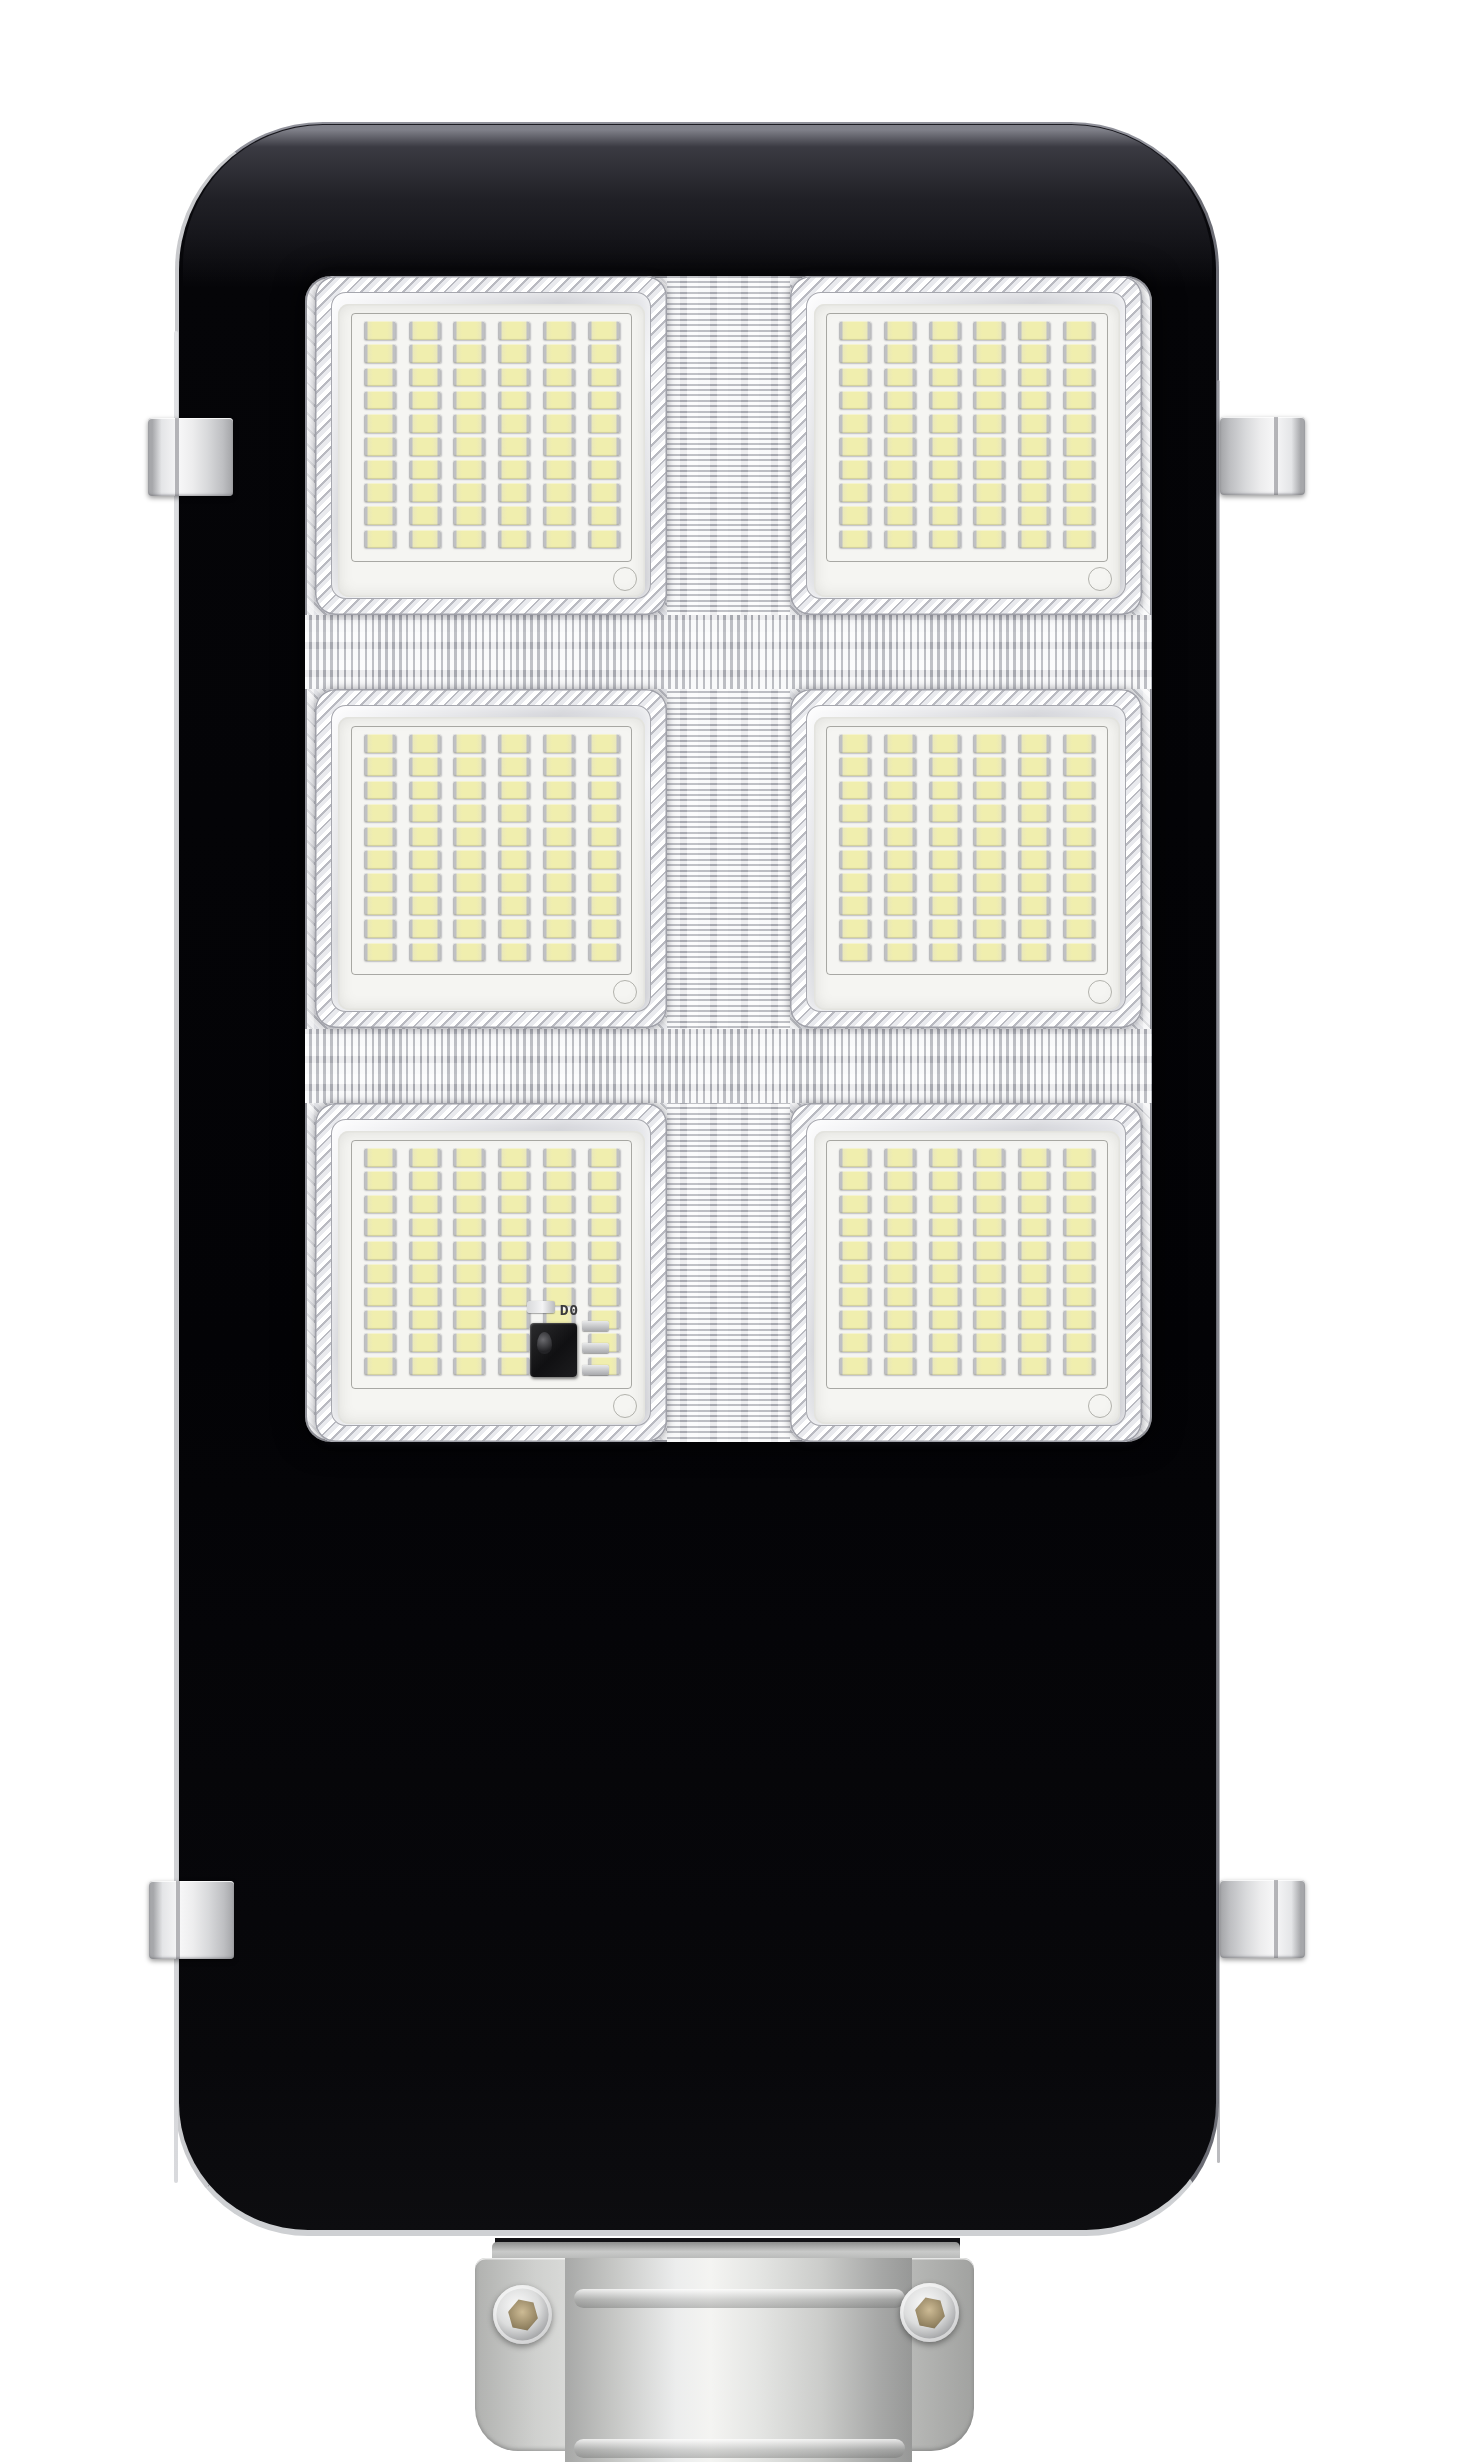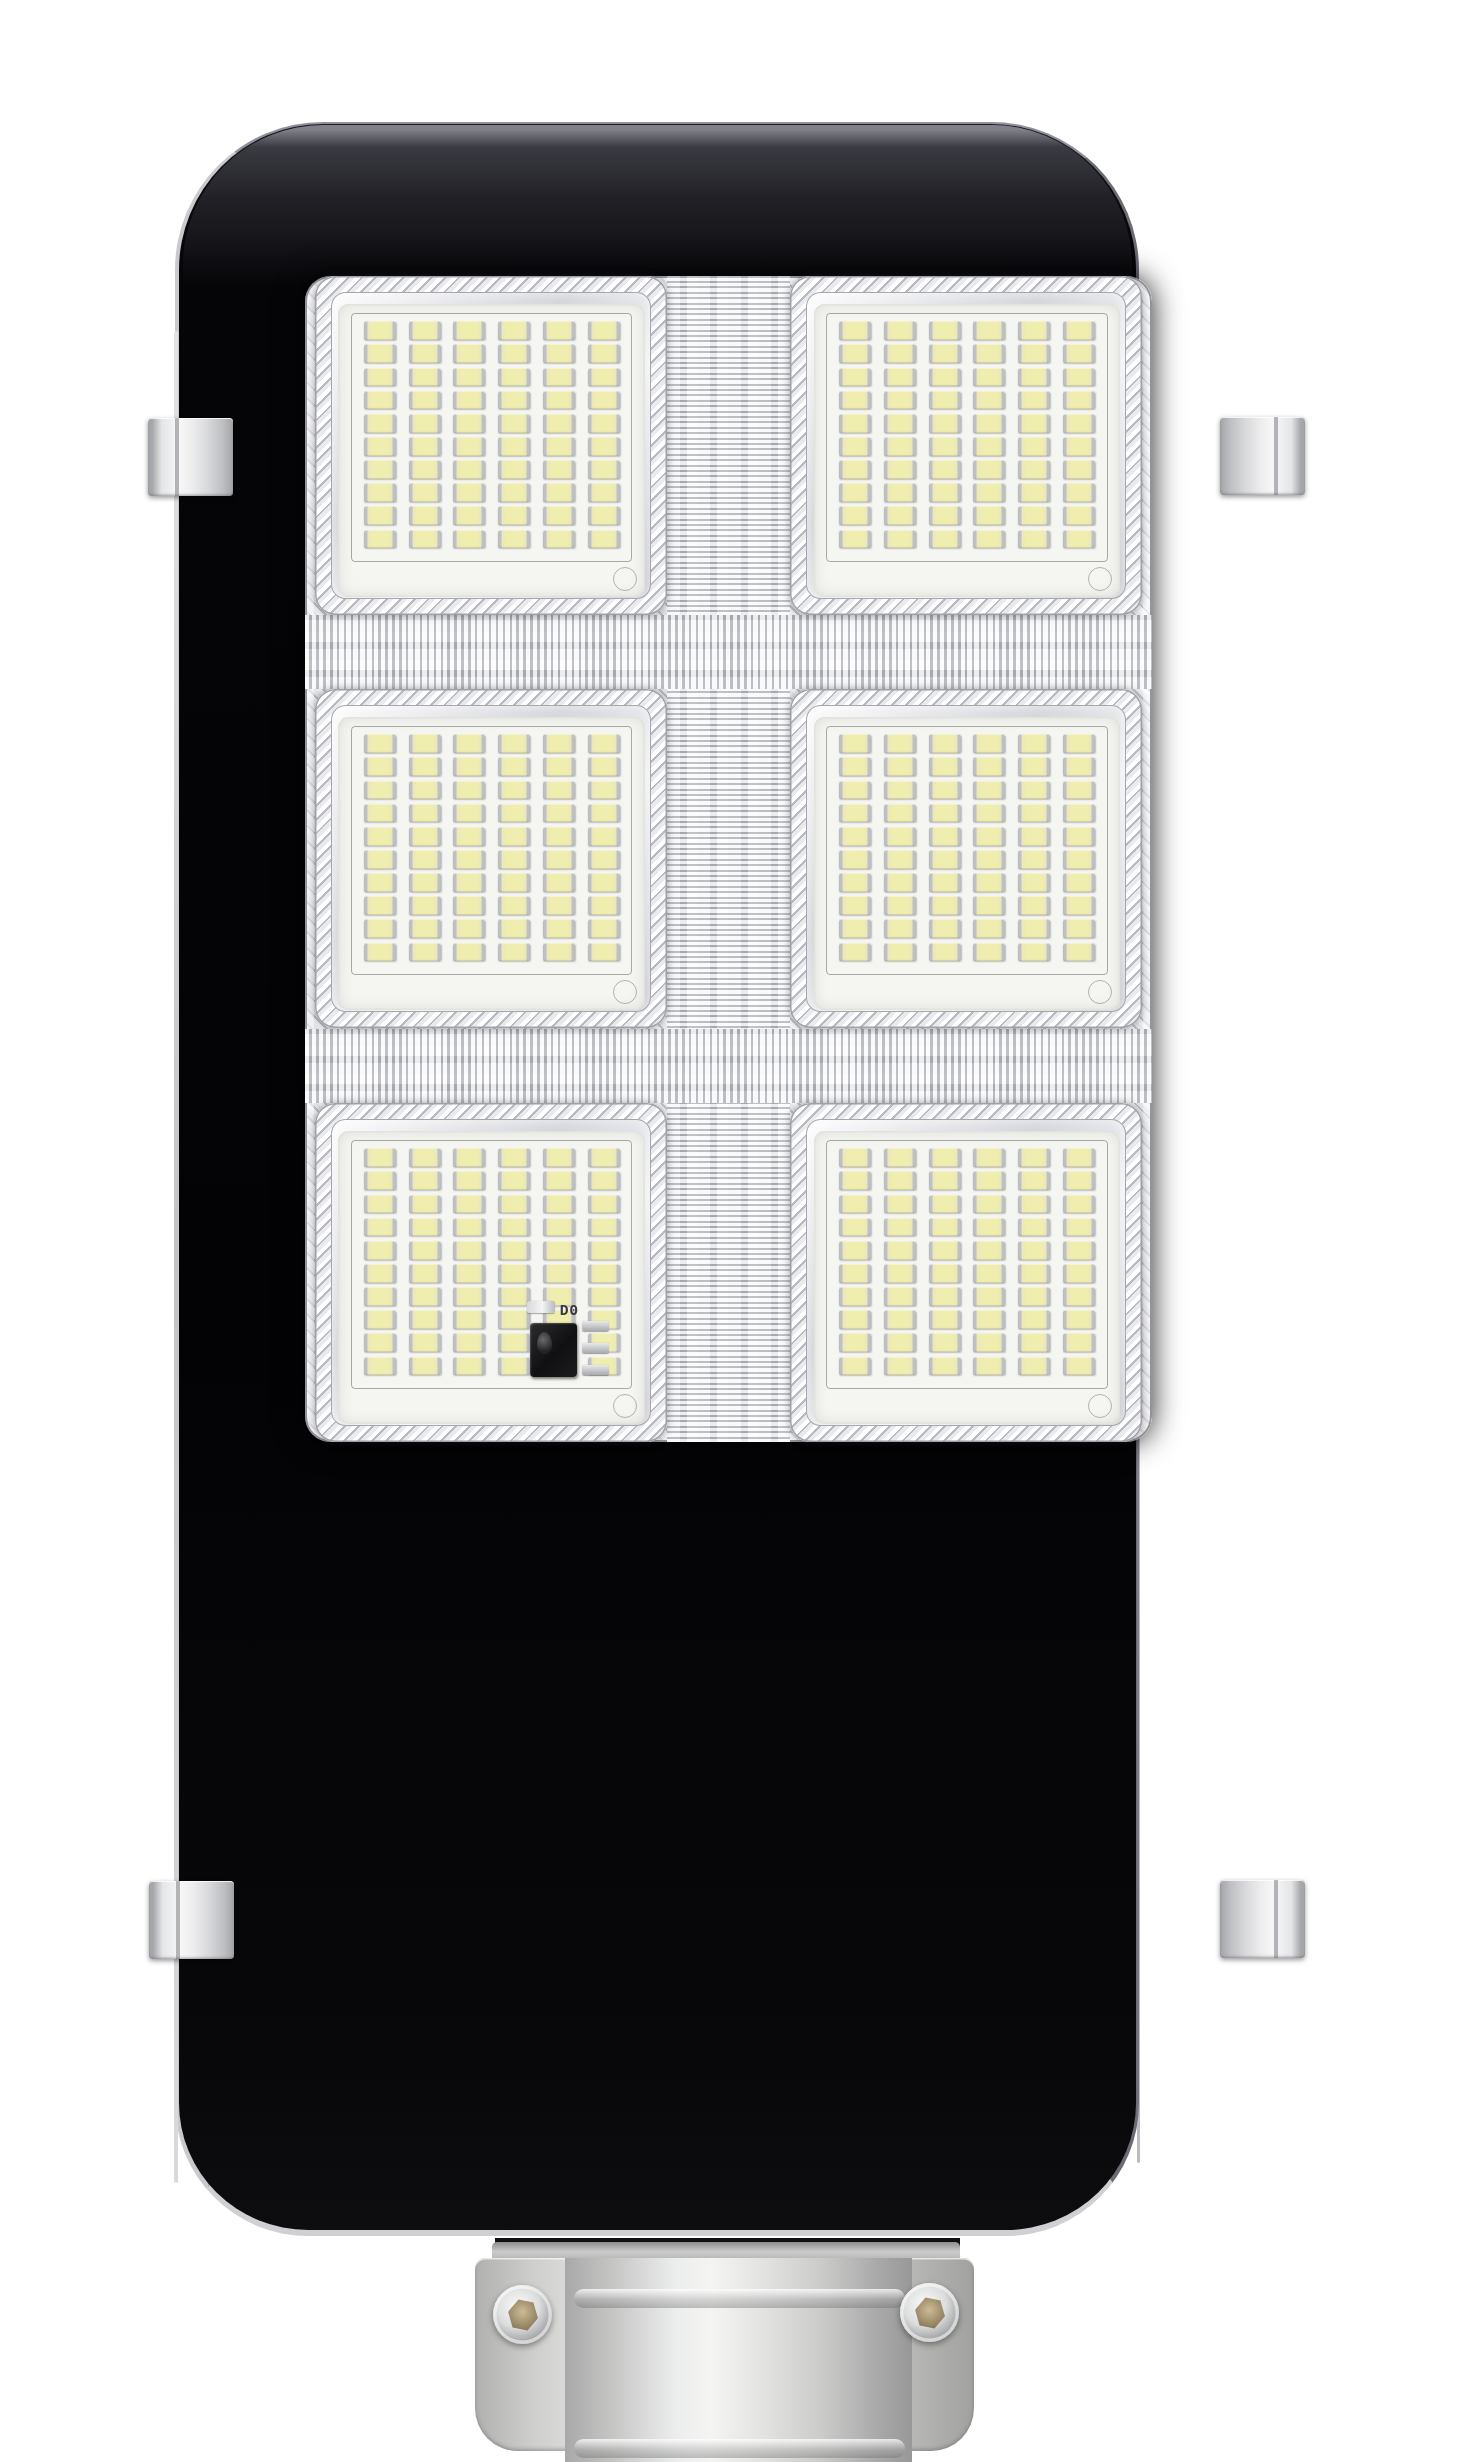--- a/index.html
+++ b/index.html
@@ -1,21 +1,21 @@
 <!DOCTYPE html>
 <html style="--led: #f0eeae; --pcb: #f5f5f2;font-size:7.9px"><head>
 <meta charset="utf-8">
 <style>
   html,body{margin:0;padding:0;background:#ffffff;}
   body{font-family:"DejaVu Sans","Liberation Sans",sans-serif;}
   #stage{position:relative;width:1484px;height:2820px;background:#ffffff;overflow:hidden;}
 
   
   .lamp-head{
-    position:absolute;left:175px;top:122px;width:964px;height:2114px;
+    position:absolute;left:175px;top:122px;width:1044px;height:2114px;
     border-radius:148px 148px 133px 133px;
     background:linear-gradient(180deg,#1b1b21 0px,#0b0b0f 64px,#050508 158px,#030306 58%,#08080b 92%,#0d0d10 100%);
     border-top:2.5px solid #90919a;
     border-left:4.9px solid #c9cacd;
     border-right:3.4px solid #6b6c74;
     border-bottom:6.4px solid #ced0d3;
     box-sizing:border-box;
   }
   .head-top-band{
     position:absolute;left:3.9px;right:3.9px;top:1px;height:163px;

